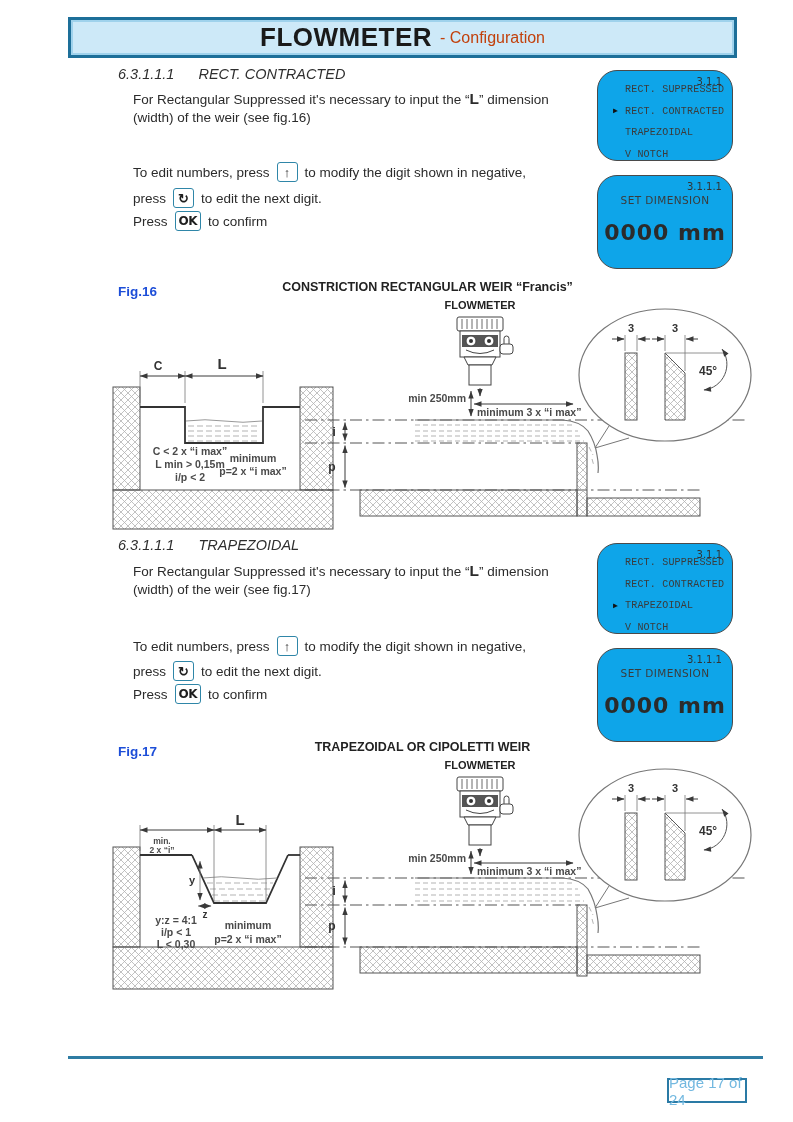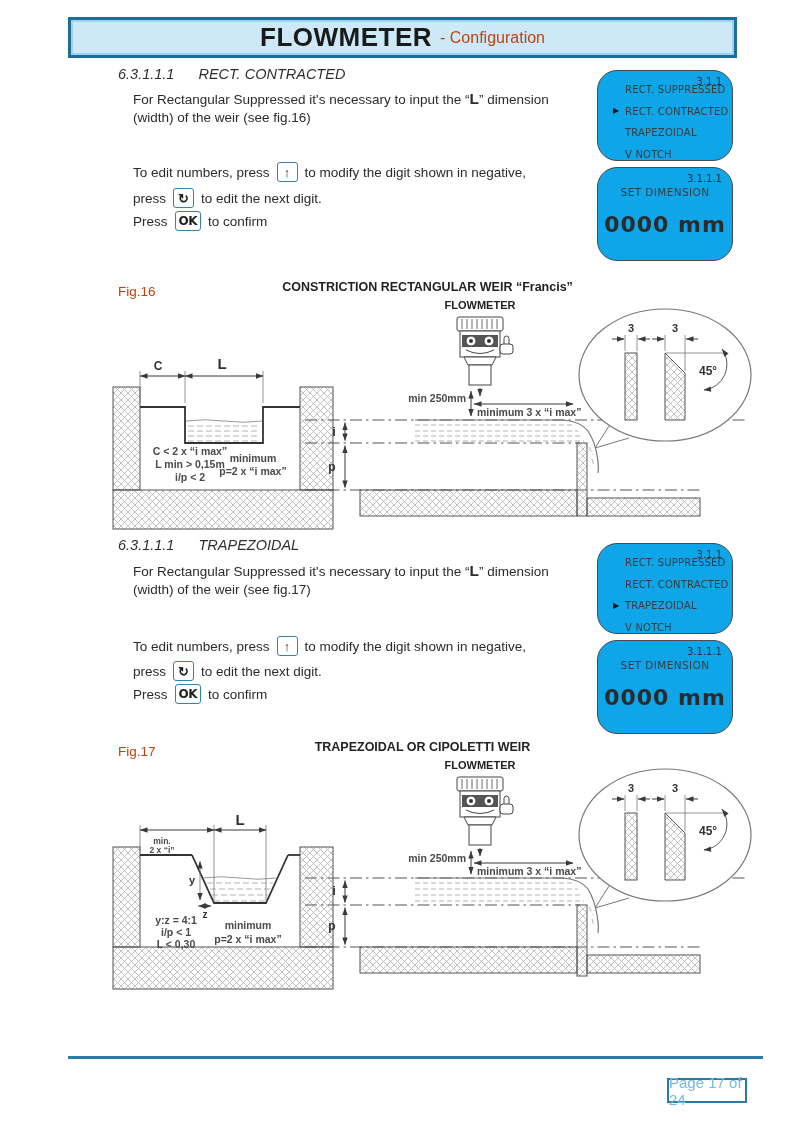--- a/index.html
+++ b/index.html
@@ -35,29 +35,29 @@
   }
   .keybox.ok { font-size:12px; letter-spacing:-0.5px; font-family:"DejaVu Sans", sans-serif; }
 
   
   .lcd {
     left:597px; width:136px; background:#0ea5e9;
     border:1.7px solid #4a4a4a; border-radius:20px;
     font-family:"DejaVu Sans", sans-serif; color:#3b3b3b;
   }
   .lcd .corner { position:absolute; top:5px; right:10px; font-size:10px; color:#333; }
-  .lcd-menu { padding:13px 0 0 27px; }
+  .lcd-menu { padding:13px 0 0 27px;font-family:Liberation Mono, monospace; }
   .lcd-item { position:relative; font-size:10px; letter-spacing:.2px; margin-bottom:10.5px; }
   .lcd-item .marker { position:absolute; left:-12px; top:0.5px; font-size:8px; color:#111; }
-  .lcd-display { text-align:center; }
+  .lcd-display { text-align:center;margin-top:8px; }
   .lcd-display .dlabel { margin-top:18px; font-size:10.5px; letter-spacing:.4px; }
   .lcd-display .dvalue { margin-top:14px; font-size:22px; font-weight:bold; color:#2b2b2b; letter-spacing:1px; }
 
   
-  .fig-label { font-size:13.5px; color:#c2410c; }
+  .fig-label { font-size:13.5px; color:#1d4ed8;font-weight:bold; }
   .fig-title { font-size:12.5px; font-weight:bold; color:#222; text-align:center; width:465px; }
 
   svg text { font-family:"Liberation Sans", sans-serif; }
   .ann  { font-weight:bold; fill:#4a4a4a; }
   .dimt { font-weight:bold; fill:#333; }
 
   
   .footer-rule { left:68px; top:1056px; width:695px; height:3px; background:#2e7ca3; }
   .page-box {
     left:667px; top:1078px; width:80px; height:25px;

